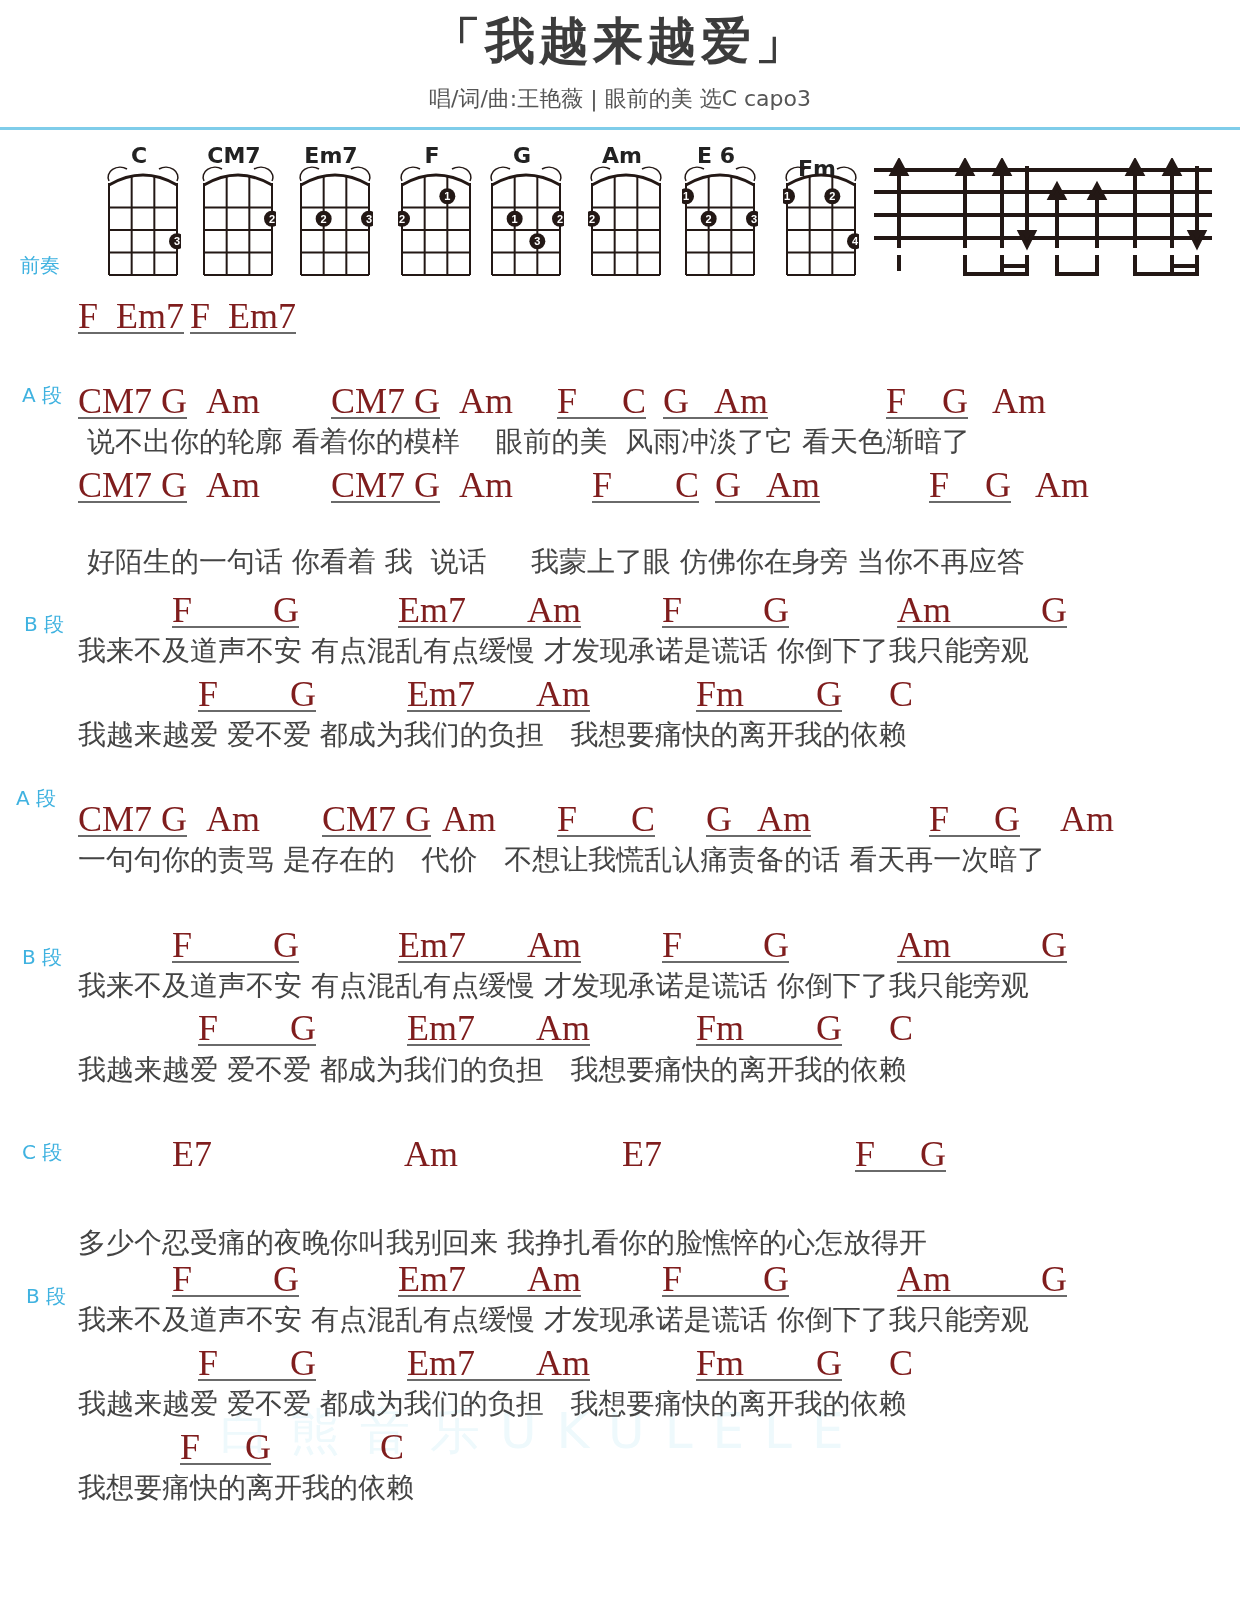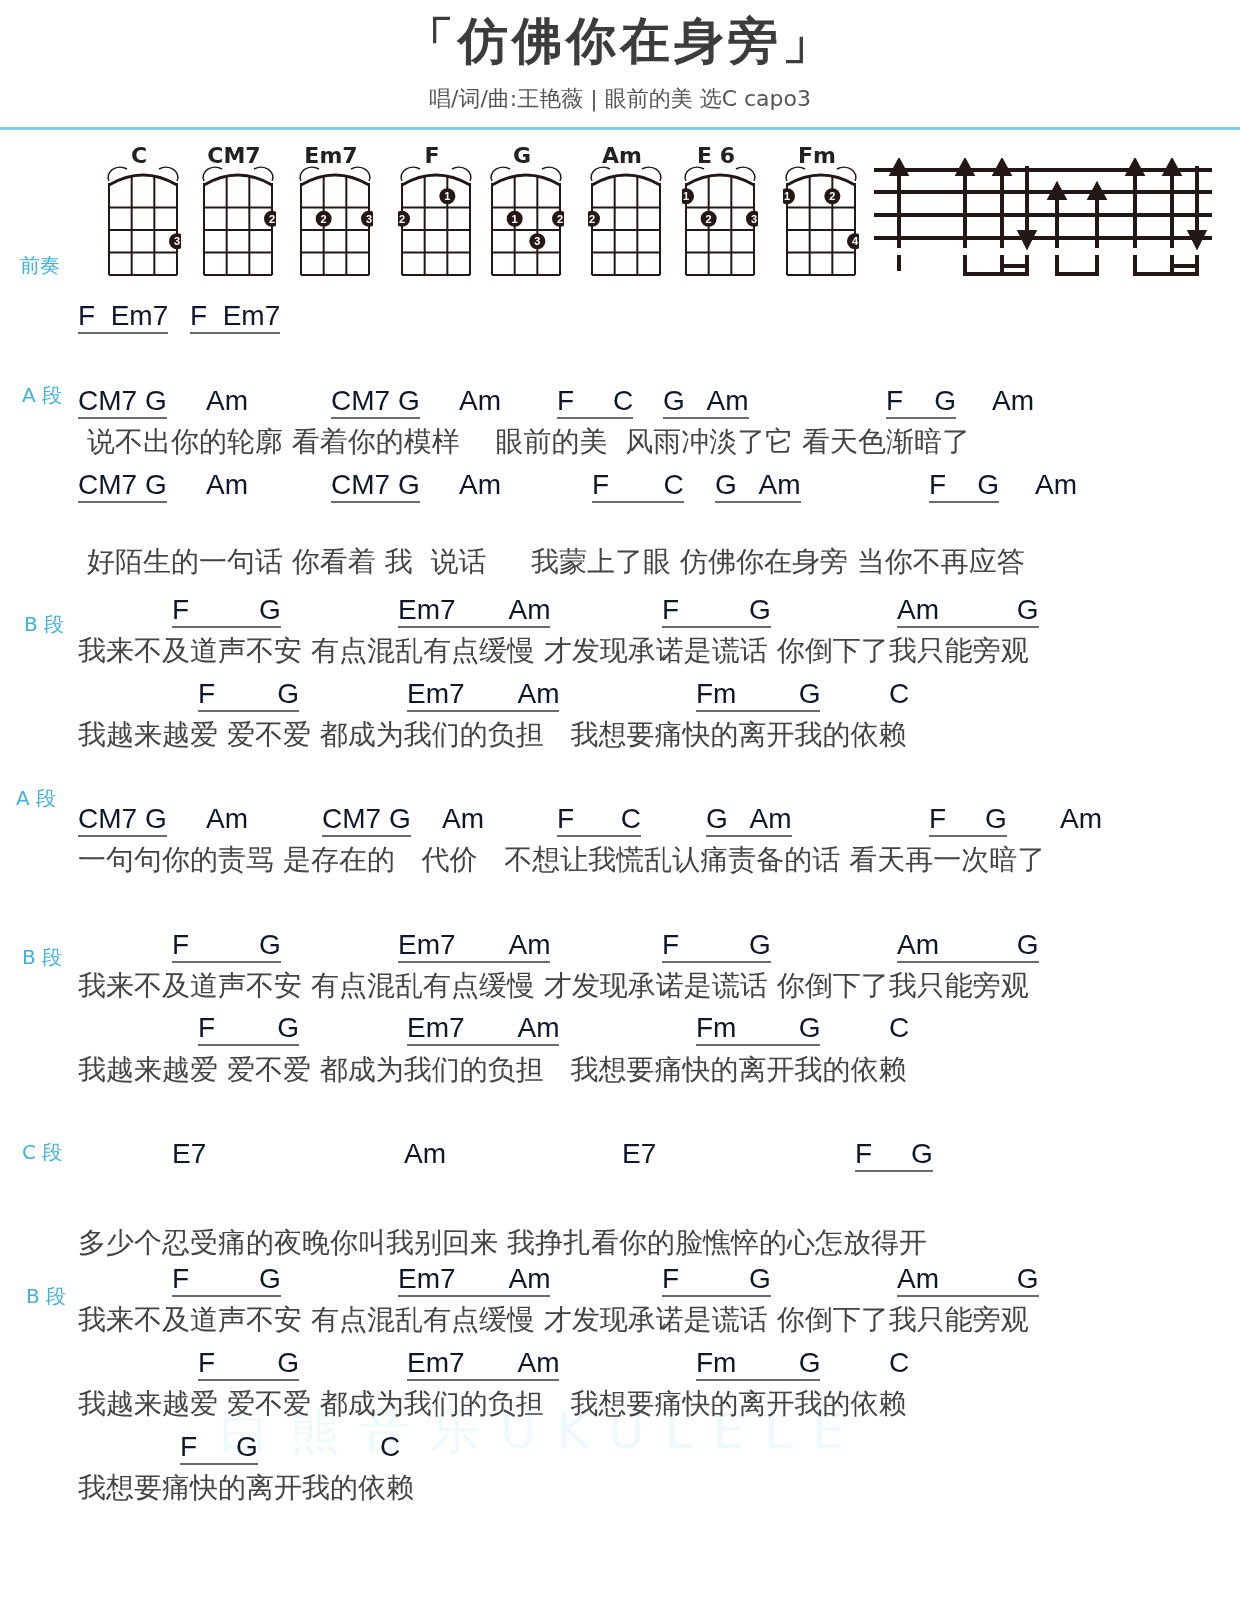--- a/index.html
+++ b/index.html
@@ -1,31 +1,31 @@
 <!DOCTYPE html>
 <html><head>
 <meta charset="utf-8">
 <style>
   html,body{margin:0;padding:0;background:#fff;}
   body{width:1240px;height:1600px;position:relative;overflow:hidden;font-family:"DejaVu Sans","Liberation Sans",sans-serif;color:#444;}
   .title{position:absolute;left:0;top:8px;width:1240px;text-align:center;font-size:50px;font-weight:bold;color:#3c3c3c;letter-spacing:4px;}
   .subtitle{position:absolute;left:0;top:84px;width:1240px;text-align:center;font-size:22px;color:#555;}
   .hr{position:absolute;left:0;top:127px;width:1240px;height:3px;background:#7fcdea;}
   .sec{position:absolute;font-size:20px;color:#3fb2e0;}
-  .chord{position:absolute;font-size:28px;color:#0f172a;font-family:Liberation Sans, sans-serif;white-space:pre;line-height:32px;}
+  .chord{position:absolute;font-size:36px;color:#7f1d1d;font-family:Liberation Serif, serif;white-space:pre;line-height:32px;}
   .chord.ul{border-bottom:2px solid #6a6a6a;}
   .lyric{position:absolute;font-size:28px;color:#444;white-space:pre;line-height:34px;text-align:center;}
   .diagram{position:absolute;}
   .diagram-name{position:absolute;width:80px;text-align:center;font-size:22px;font-weight:bold;color:#222;}
   .watermark{position:absolute;left:220px;top:1398px;font-size:50px;color:#eef9fc;letter-spacing:20px;}
 </style>
 </head>
 <body>
 
-<div class="title">「仿佛你在身旁」</div>
+<div class="title">「我越来越爱」</div>
 <div class="subtitle">唱/词/曲:王艳薇  |    眼前的美 选C   capo3</div>
 <div class="hr"></div>
 <div class="watermark">白熊音乐UKULELE</div>
 
 <div id="diagrams">
     <div class="diagram-name" style="left: 99px; top: 143px;">C</div>
     <svg class="diagram" style="left:105px;top:165px" width="76" height="114" viewBox="-4 -10 76 114">
       <path d="M0,6 A12,10 0 0 1 18,-6" fill="none" stroke="#231815" stroke-width="1.5"></path>
       <path d="M50,-6 A12,10 0 0 1 68,6" fill="none" stroke="#231815" stroke-width="1.5"></path>
       <path d="M0,10 Q34,-10 68,10" fill="none" stroke="#231815" stroke-width="3"></path>
@@ -141,21 +141,21 @@
       <line x1="0" y1="55" x2="68" y2="55" stroke="#231815" stroke-width="2"></line>
       <line x1="0" y1="77.5" x2="68" y2="77.5" stroke="#231815" stroke-width="2"></line>
       <line x1="0" y1="100" x2="68" y2="100" stroke="#231815" stroke-width="2"></line>
       <circle cx="0" cy="21.25" r="8" fill="#231815"></circle>
       <text x="0" y="25.25" font-size="11" font-weight="bold" fill="#fff" text-anchor="middle" font-family="Liberation Sans, sans-serif">1</text>
       <circle cx="22.666666666666668" cy="43.75" r="8" fill="#231815"></circle>
       <text x="22.666666666666668" y="47.75" font-size="11" font-weight="bold" fill="#fff" text-anchor="middle" font-family="Liberation Sans, sans-serif">2</text>
       <circle cx="68" cy="43.75" r="8" fill="#231815"></circle>
       <text x="68" y="47.75" font-size="11" font-weight="bold" fill="#fff" text-anchor="middle" font-family="Liberation Sans, sans-serif">3</text>
     </svg>
-    <div class="diagram-name" style="left: 777px; top: 143px;">Fm</div>
+    <div class="diagram-name" style="left: 777px; top: 156px;">Fm</div>
     <svg class="diagram" style="left:783px;top:165px" width="76" height="114" viewBox="-4 -10 76 114">
       <path d="M0,6 A12,10 0 0 1 18,-6" fill="none" stroke="#231815" stroke-width="1.5"></path>
       <path d="M50,-6 A12,10 0 0 1 68,6" fill="none" stroke="#231815" stroke-width="1.5"></path>
       <path d="M0,10 Q34,-10 68,10" fill="none" stroke="#231815" stroke-width="3"></path>
       <line x1="0" y1="8" x2="0" y2="100" stroke="#231815" stroke-width="2"></line>
       <line x1="22.666666666666668" y1="2" x2="22.666666666666668" y2="100" stroke="#231815" stroke-width="2"></line>
       <line x1="45.333333333333336" y1="2" x2="45.333333333333336" y2="100" stroke="#231815" stroke-width="2"></line>
       <line x1="68" y1="8" x2="68" y2="100" stroke="#231815" stroke-width="2"></line>
       <line x1="0" y1="32.5" x2="68" y2="32.5" stroke="#231815" stroke-width="2"></line>
       <line x1="0" y1="55" x2="68" y2="55" stroke="#231815" stroke-width="2"></line>

